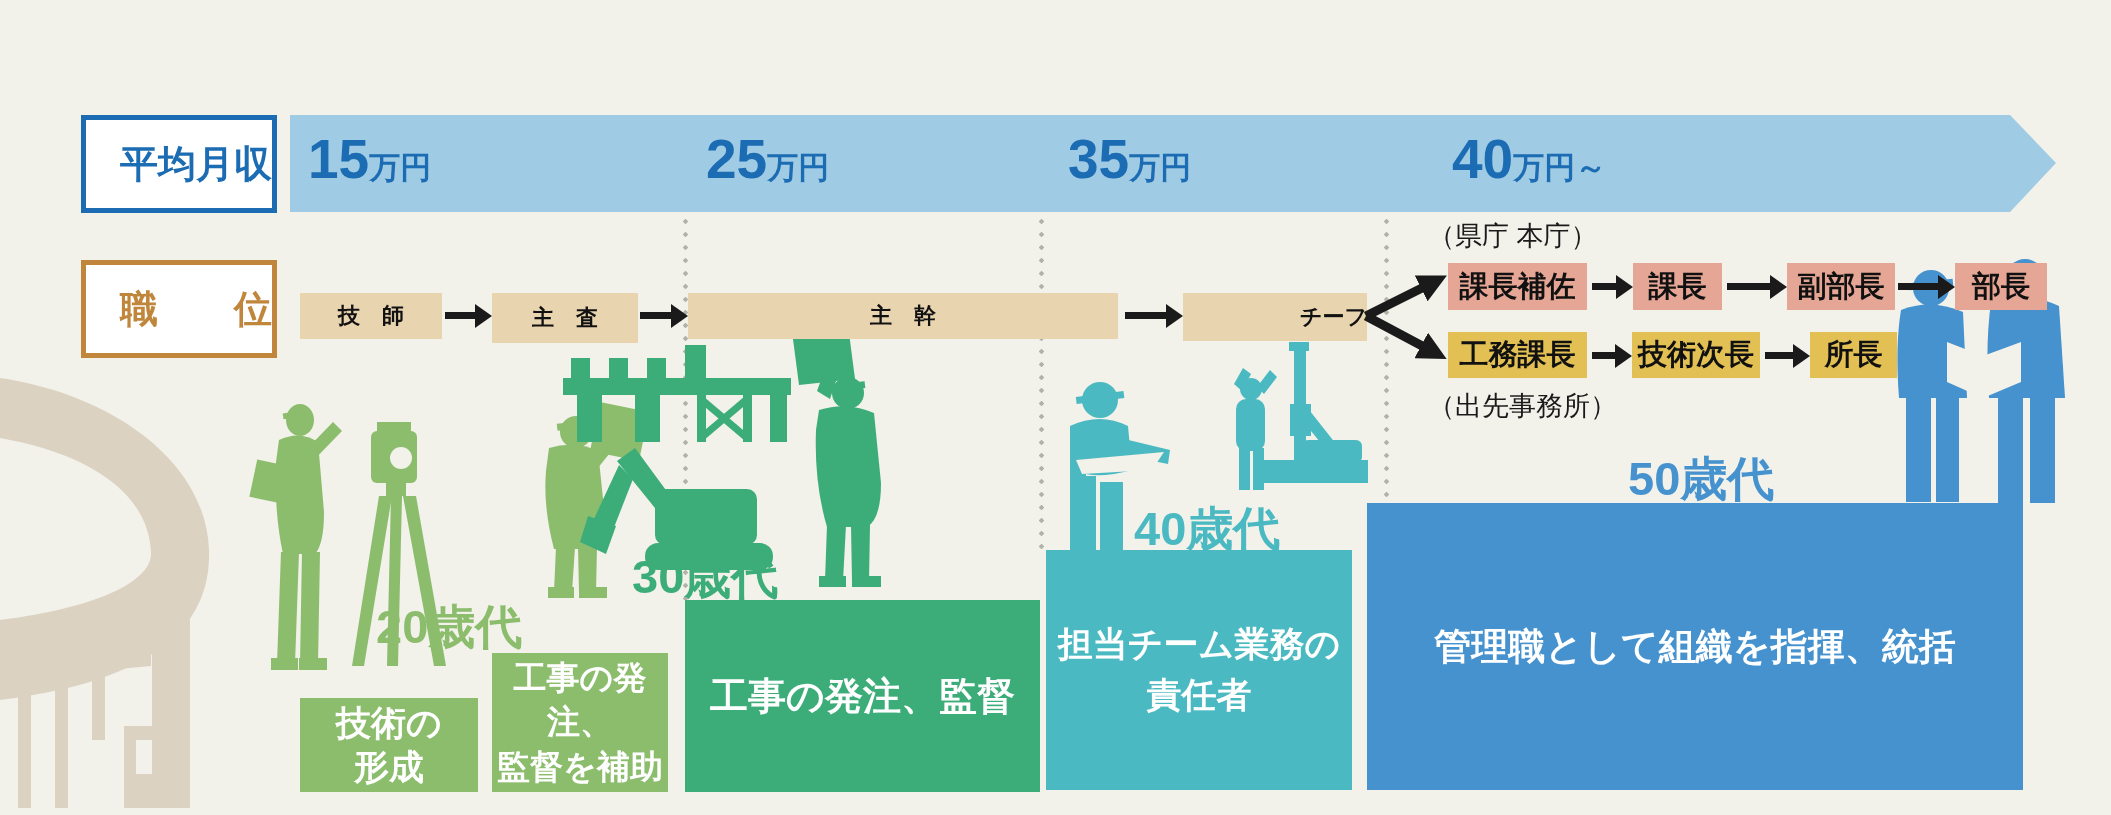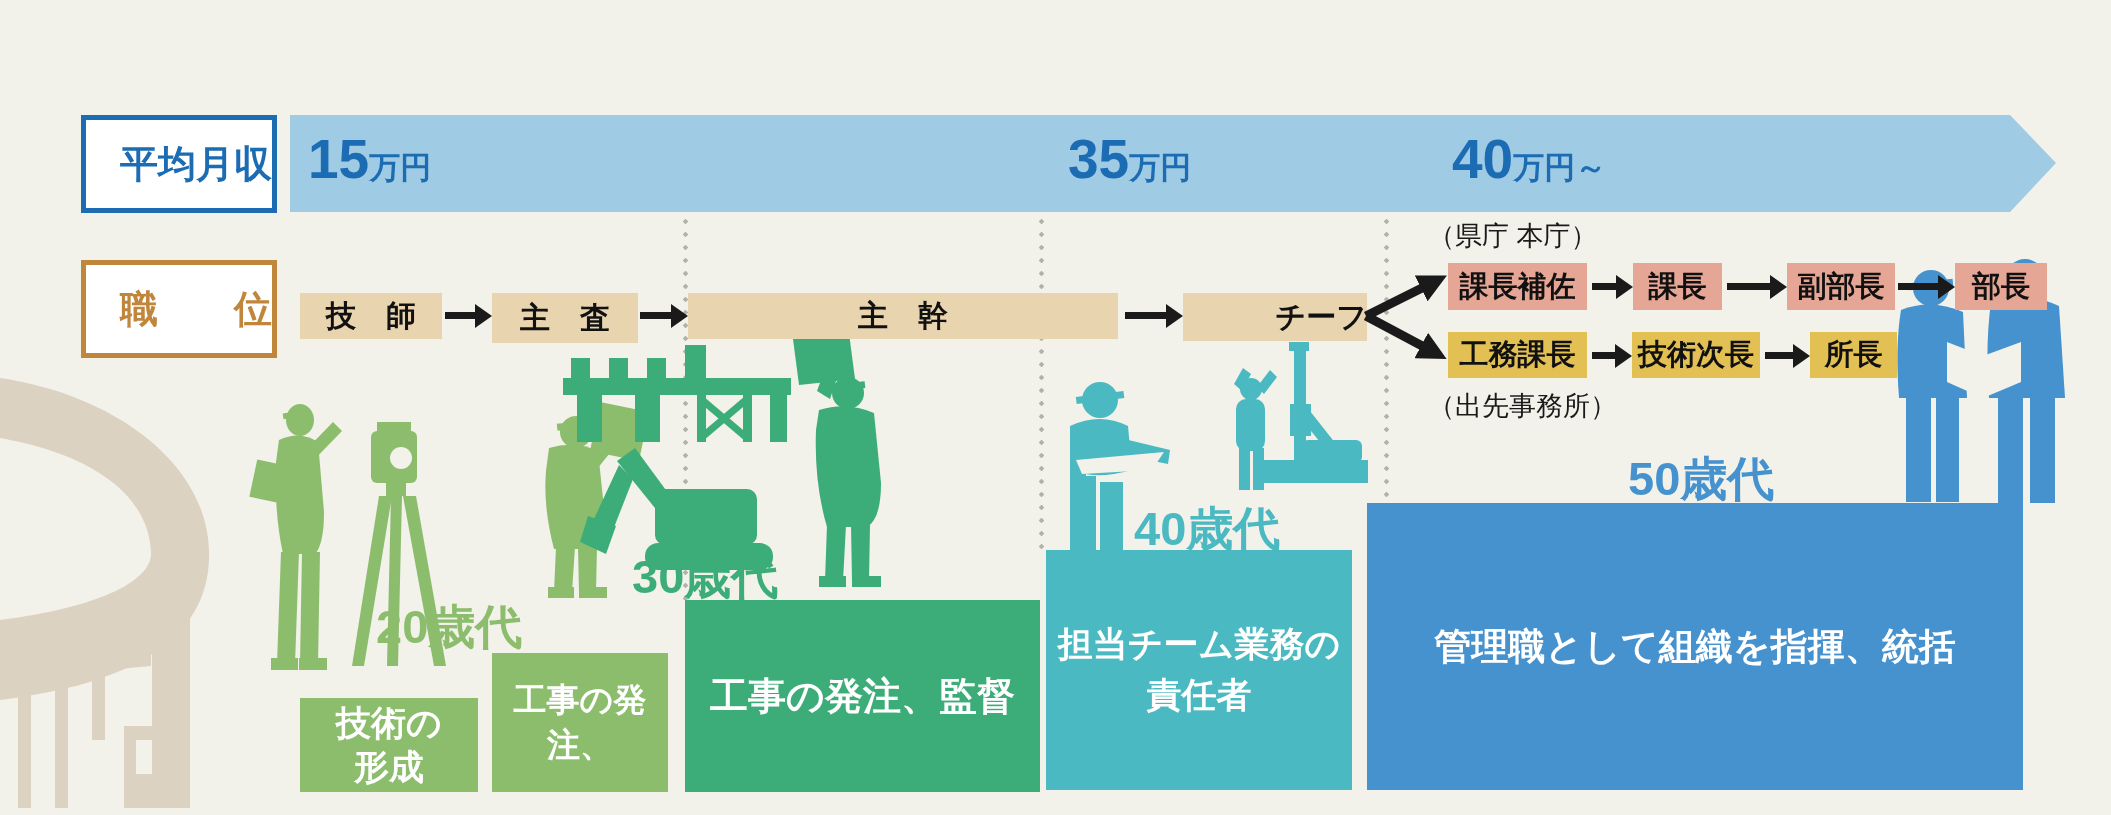--- a/index.html
+++ b/index.html
@@ -20,21 +20,21 @@
   .salary-tip{position:absolute;left:2010px;top:115px;width:0;height:0;
     border-left:46px solid #9fcbe4;border-top:48px solid transparent;border-bottom:49px solid transparent;z-index:3;}
   .sal{position:absolute;top:127px;color:#1b6cb3;font-weight:bold;z-index:4;white-space:nowrap;}
   .sal .amt{font-size:55px;}
   .sal .unit{font-size:31px;}
   
   .dotline{position:absolute;width:5px;z-index:1;
     background-image:radial-gradient(circle,#b3b2a8 2.1px,rgba(0,0,0,0) 2.3px);
     background-size:5px 13px;background-repeat:repeat-y;}
   
-  .jobbox{position:absolute;background:#e9d4b0;color:#111;font-weight:bold;font-size:30px;
+  .jobbox{position:absolute;background:#e9d4b0;color:#111;font-weight:bold;font-size:22px;
     display:flex;align-items:center;justify-content:center;z-index:4;white-space:nowrap;}
   .pink{background:#e6a695;font-size:29px;}
   .yellow{background:#e3c054;font-size:29px;text-align:right;}
   
   .harrow{position:absolute;height:7px;background:#1a1a1a;z-index:5;}
   .harrow:after{content:"";position:absolute;right:-17px;top:-8.5px;width:0;height:0;
     border-left:17px solid #1a1a1a;border-top:12px solid transparent;border-bottom:12px solid transparent;}
   .note{position:absolute;font-size:27px;color:#1a1a1a;z-index:4;white-space:nowrap;}
   .agelabel{position:absolute;font-weight:bold;font-size:47px;z-index:4;white-space:nowrap;}
   .c-g20{color:#8cbd6d;} .c-g30{color:#3cad79;} .c-t40{color:#4ab9c1;} .c-b50{color:#4592cf;}
@@ -68,20 +68,23 @@
   <div class="dotline" style="left:1384px;top:215px;height:288px;"></div>
 
   <div class="salary-bar"></div>
   <div class="salary-tip"></div>
   <div class="label-box label-salary">
     <span>平均月収</span>
   </div>
   <div class="sal" style="left:308px;">
     <span class="amt">15</span><span class="unit">万円</span>
   </div>
+  <div class="sal" style="left:706px;">
+    <span class="amt">25</span><span class="unit">万円</span>
+  </div>
   <div class="sal" style="left:1068px;">
     <span class="amt">35</span><span class="unit">万円</span>
   </div>
   <div class="sal" style="left:1452px;">
     <span class="amt">40</span><span class="unit">万円～</span>
   </div>
 
   <div class="label-box label-position">
     <span>職　　位</span>
   </div>
@@ -158,20 +161,21 @@
   <div class="agelabel c-b50" style="left:1628px;top:448px;">
     <span>50歳代</span>
   </div>
 
   <div class="bigbox bg-g20" style="left:300px;top:698px;width:178px;height:94px;font-size:35px;line-height:1.25;">
     <span>技術の</span>
     <span>形成</span>
   </div>
   <div class="bigbox bg-g20" style="left:492px;top:653px;width:176px;height:139px;font-size:33px;line-height:1.35;">
     <span>工事の発注、</span>
+    <span>監督を補助</span>
   </div>
   <div class="bigbox bg-g30" style="left:685px;top:600px;width:355px;height:192px;font-size:38px;">
     <span>工事の発注、監督</span>
   </div>
   <div class="bigbox bg-t40" style="left:1046px;top:550px;width:306px;height:240px;font-size:35px;line-height:1.45;">
     <span>担当チーム業務の</span>
     <span>責任者</span>
   </div>
   <div class="bigbox bg-b50" style="left:1367px;top:503px;width:656px;height:287px;font-size:37px;">
     <span>管理職として組織を指揮、統括</span>

